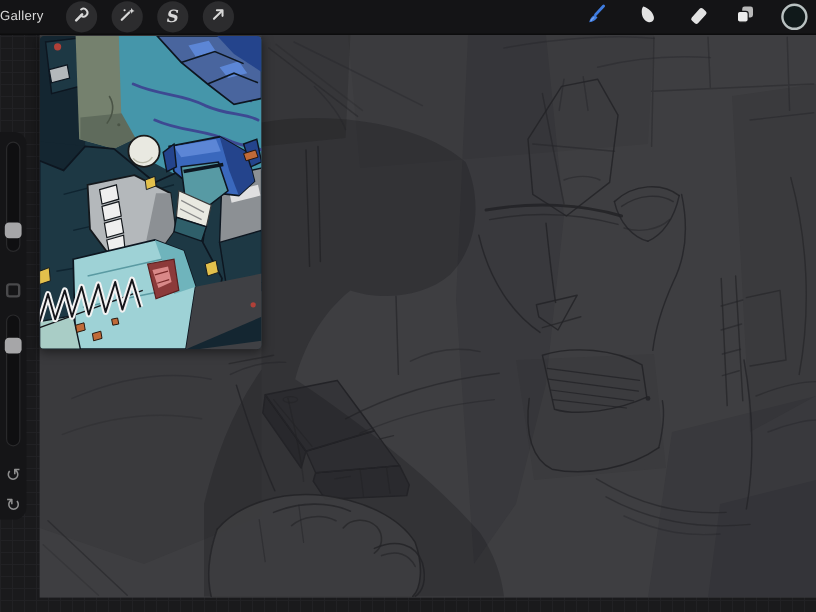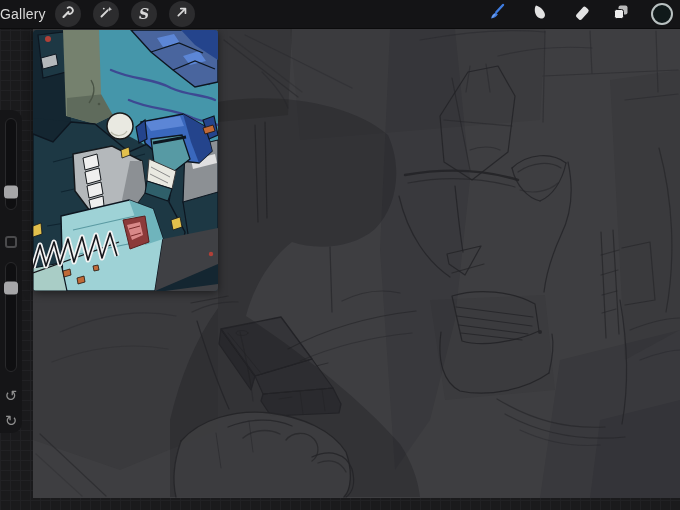--- a/index.html
+++ b/index.html
@@ -15,21 +15,21 @@
   .canvas{position:absolute;left:33px;top:29px;width:647px;height:469px;
     background:var(--canvas_bg,#3e3e41);overflow:hidden;}
   .canvas svg{display:block}
   
   .ref{position:absolute;left:33px;top:30px;width:185px;height:261px;border-radius:4px;
     overflow:hidden;box-shadow:0 2px 9px rgba(0,0,0,.5);}
   
   .topbar{position:absolute;left:0;top:0;width:680px;height:28px;
     background:var(--topbar_bg,#141416);border-bottom:1px solid #0b0b0c;z-index:30;}
   .gallery{position:absolute;left:0;top:0;height:28px;line-height:28px;
-    font-size:14px;color:var(--gallery_text,#d9d9d9);letter-spacing:.2px;cursor:default;}
+    font-size:11px;color:var(--gallery_text,#d9d9d9);letter-spacing:.2px;cursor:default;}
   .tool-circle{position:absolute;top:1px;width:26px;height:26px;border-radius:50%;
     background:var(--topbar_btn_bg,#2c2c2e);display:flex;align-items:center;justify-content:center;}
   .rt{position:absolute;top:3px;width:22px;height:22px;display:flex;align-items:center;justify-content:center;}
   .s-letter{font-family:"DejaVu Serif",serif;font-style:italic;font-weight:bold;
     font-size:14px;color:var(--chrome_icon,#d8d8d8);line-height:1;}
   .swatch{position:absolute;top:3px;left:651px;width:22px;height:22px;border-radius:50%;
     background:var(--swatch_fill,#10191a);border:2px solid var(--swatch_ring,#b9c1c1);box-sizing:border-box;}
   
   .sidebar{position:absolute;left:0;top:110px;width:22px;height:323px;
     background:var(--sidebar_bg,#151517);border-radius:0 10px 10px 0;z-index:20;}

